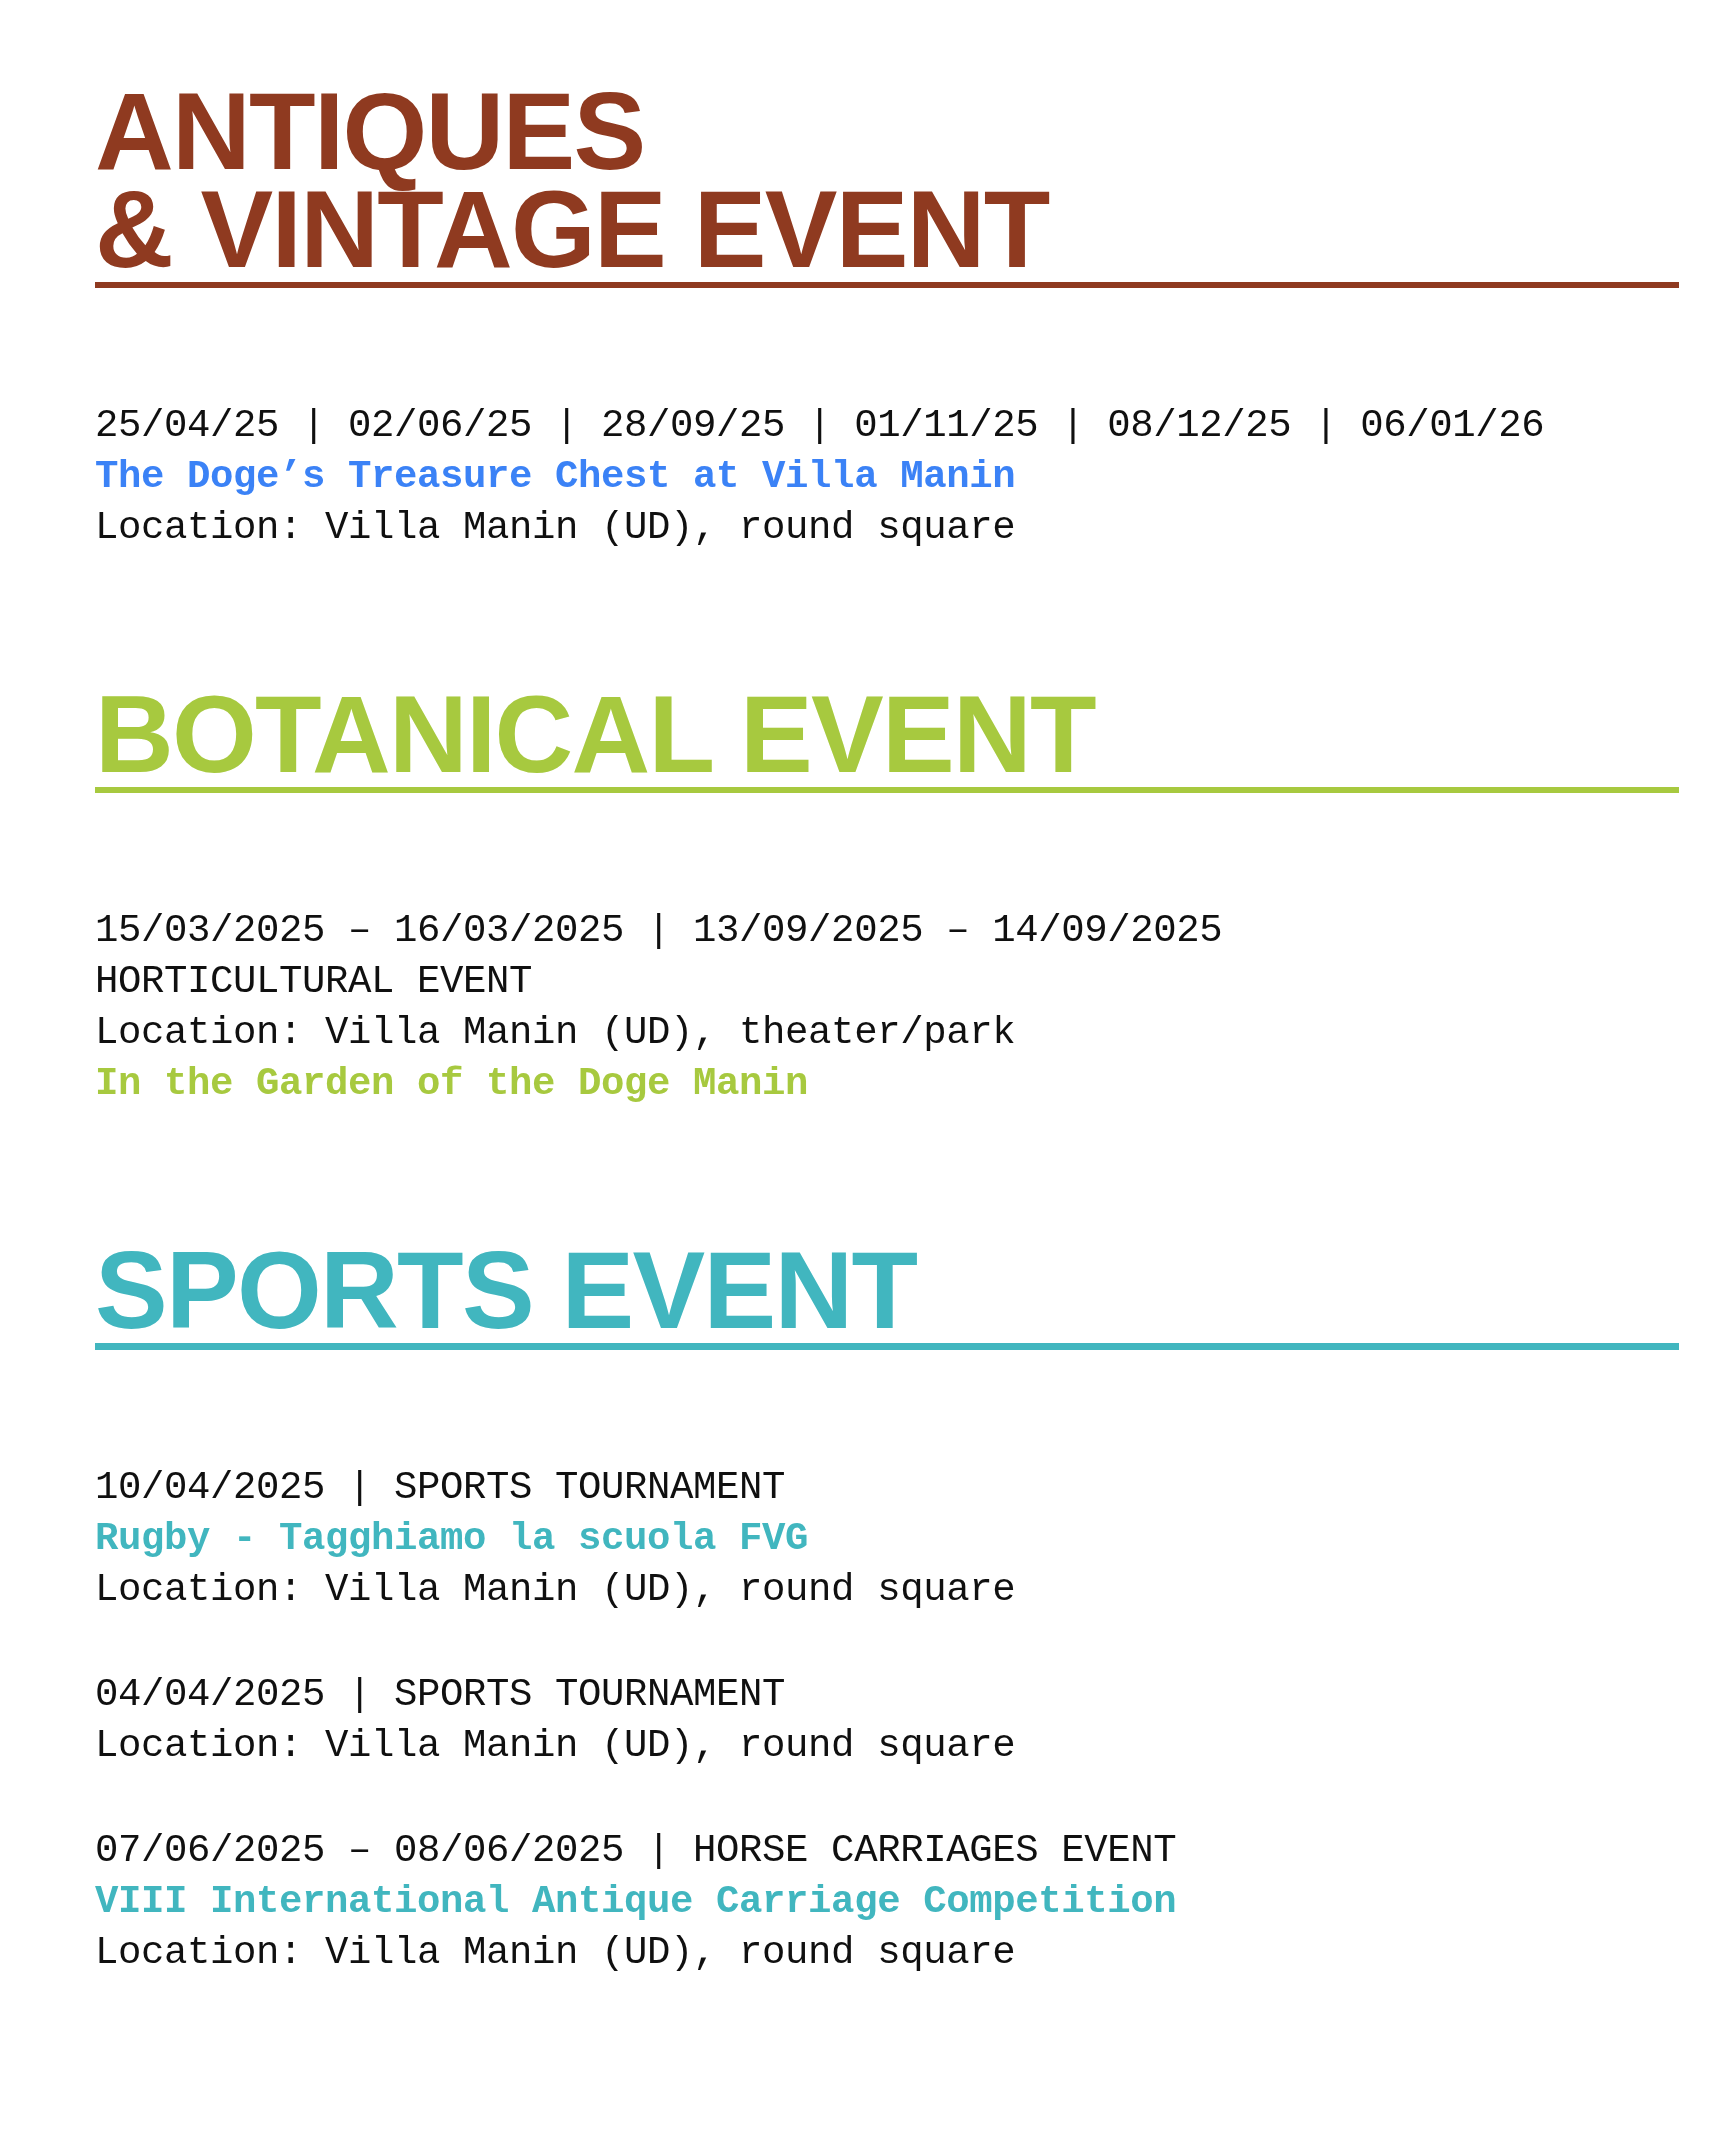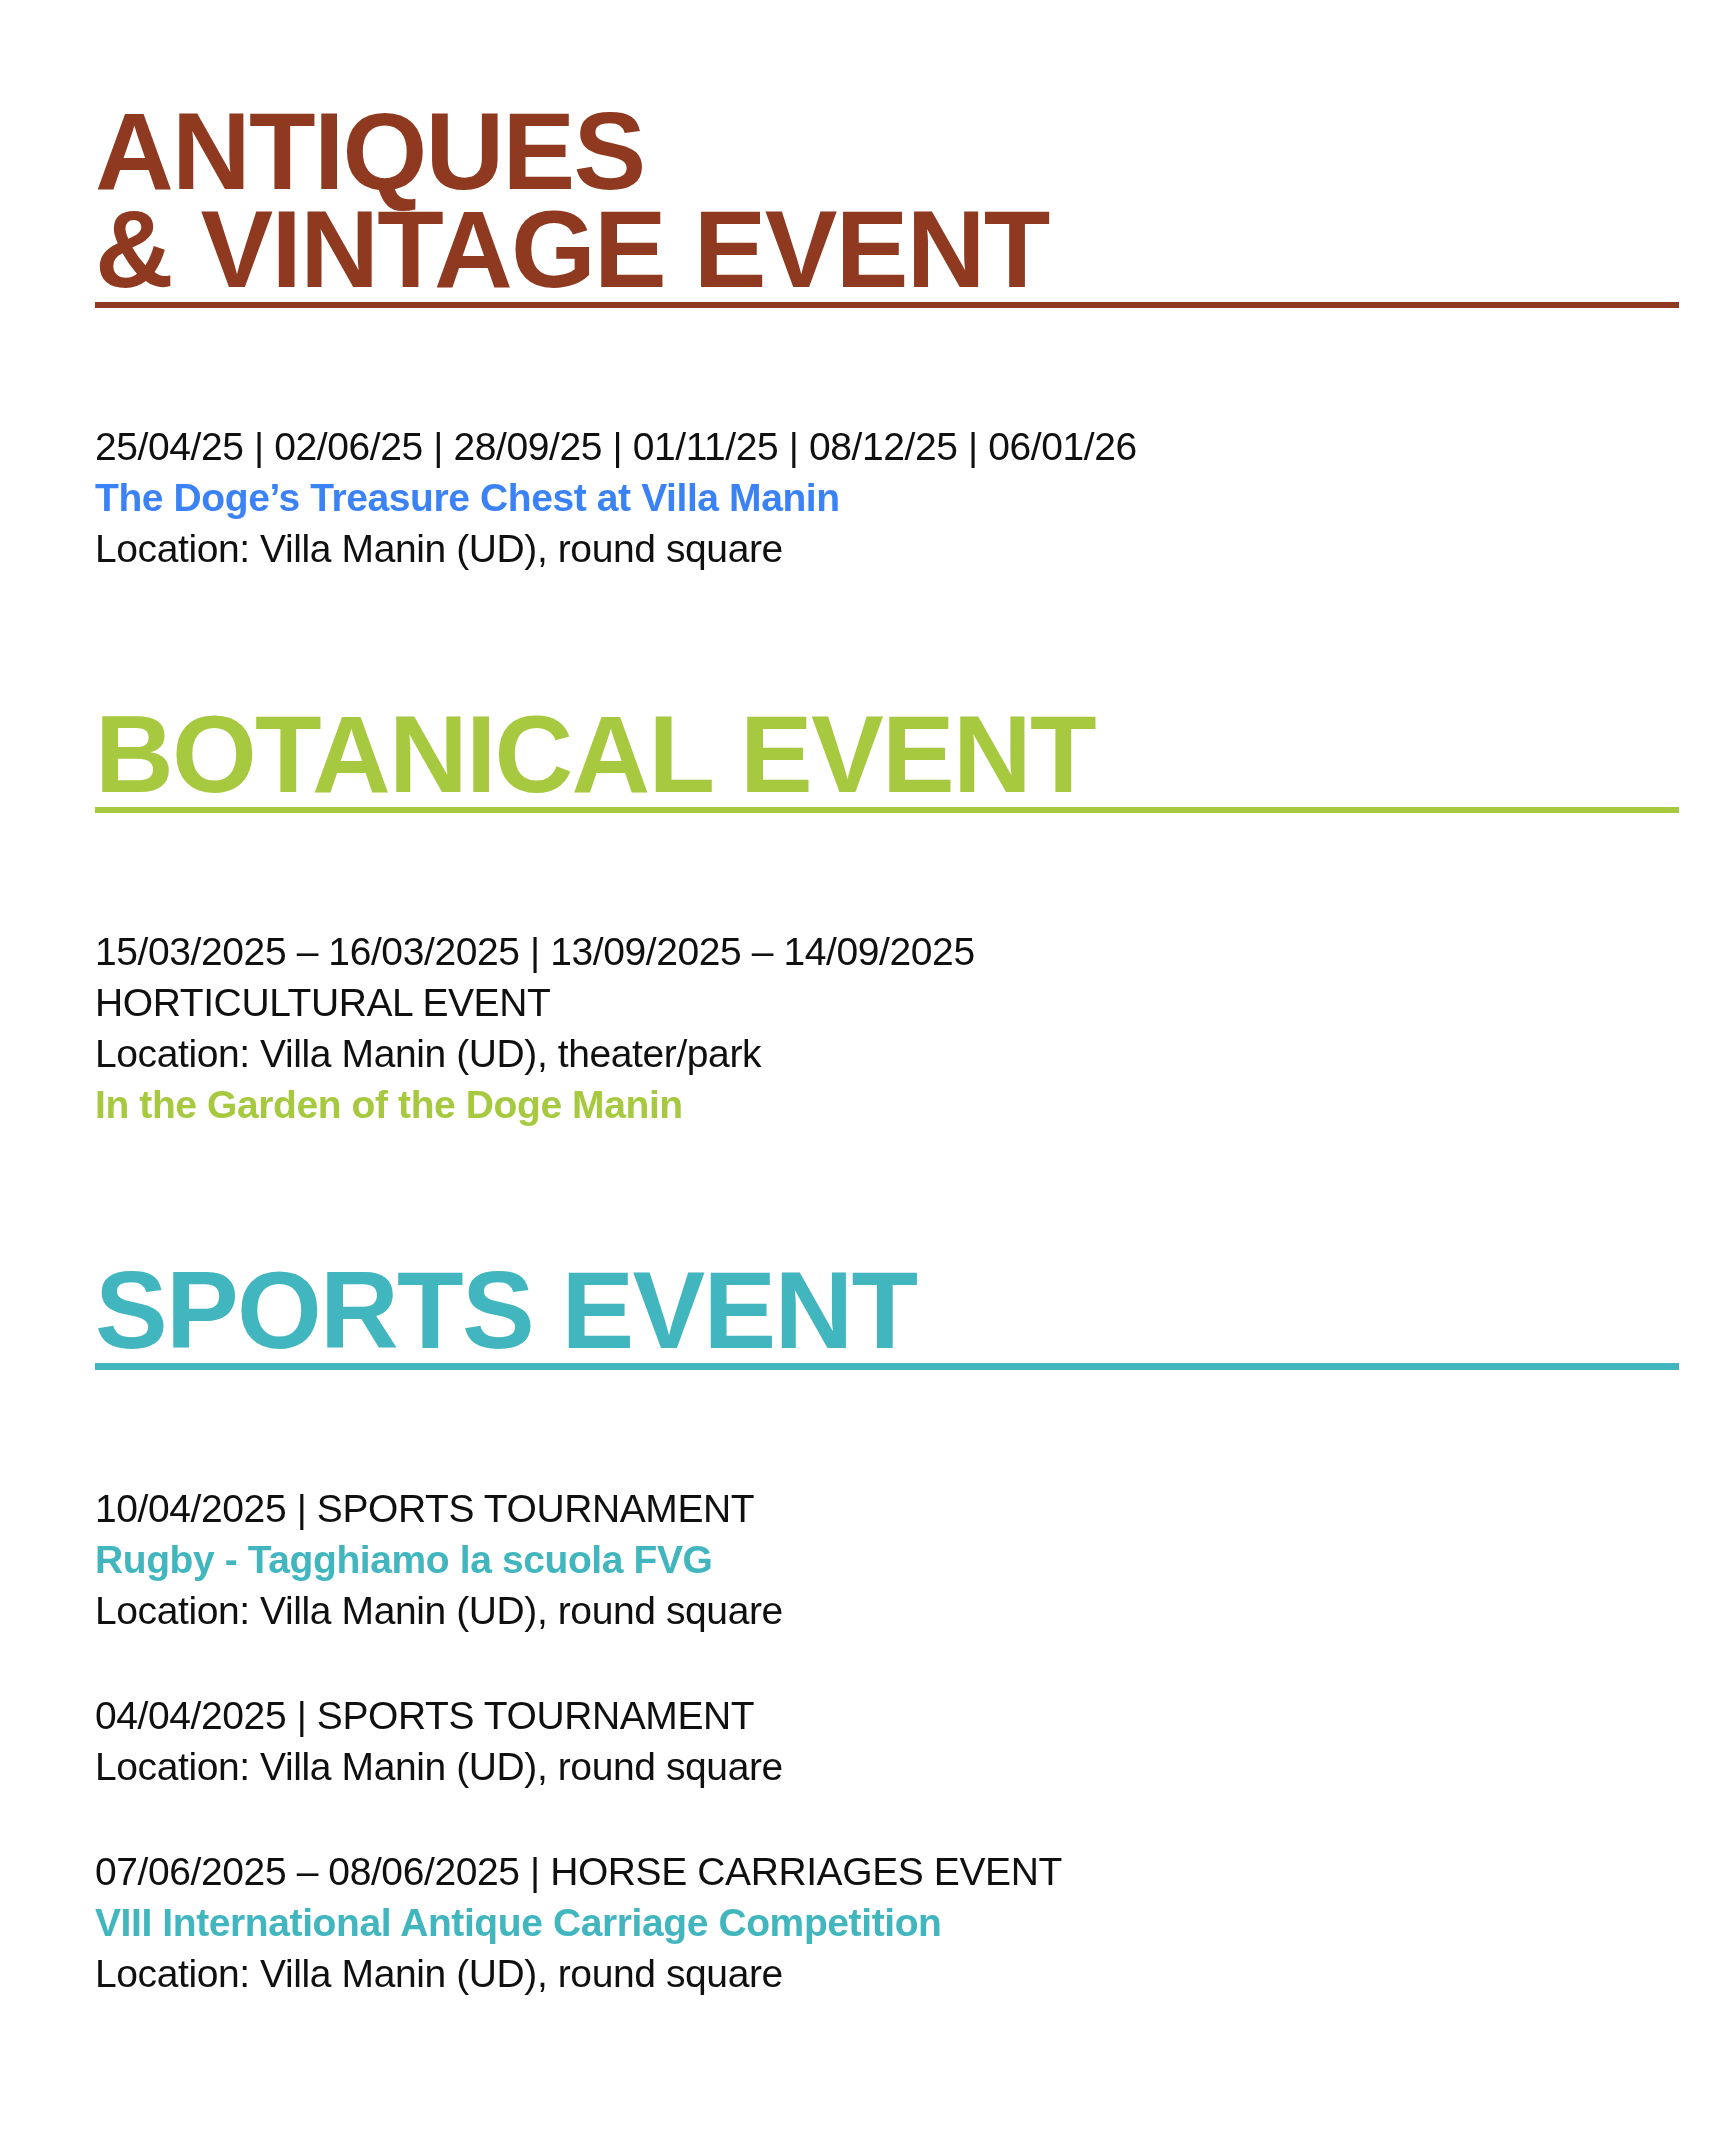--- a/index.html
+++ b/index.html
@@ -10,21 +10,20 @@
   body {
     width: 1718px;
     height: 2148px;
     font-family: "Liberation Sans", "DejaVu Sans", sans-serif;
     color: #101010;
     overflow: hidden;
   }
   .page {
     padding: 82px 39px 0 95px;
     box-sizing: border-box;
-    margin-top: 20px;
   }
   .section + .section {
     margin-top: 131px;
   }
   .section-title {
     font-weight: 700;
     font-size: 109px;
     line-height: 0.9;
     letter-spacing: -1.7px;
     margin: 0;
@@ -34,20 +33,21 @@
     width: 100%;
     margin-top: 3.4px;
   }
   .events {
     margin-top: 113px;
   }
   .event {
     font-size: 39px;
     line-height: 51px;
     letter-spacing: -0.4px;
+    font-family: Liberation Mono, monospace;
   }
   .event + .event {
     margin-top: 54px;
   }
   .event-line {
     display: block;
     white-space: pre;
   }
   .event-title {
     font-weight: 700;

